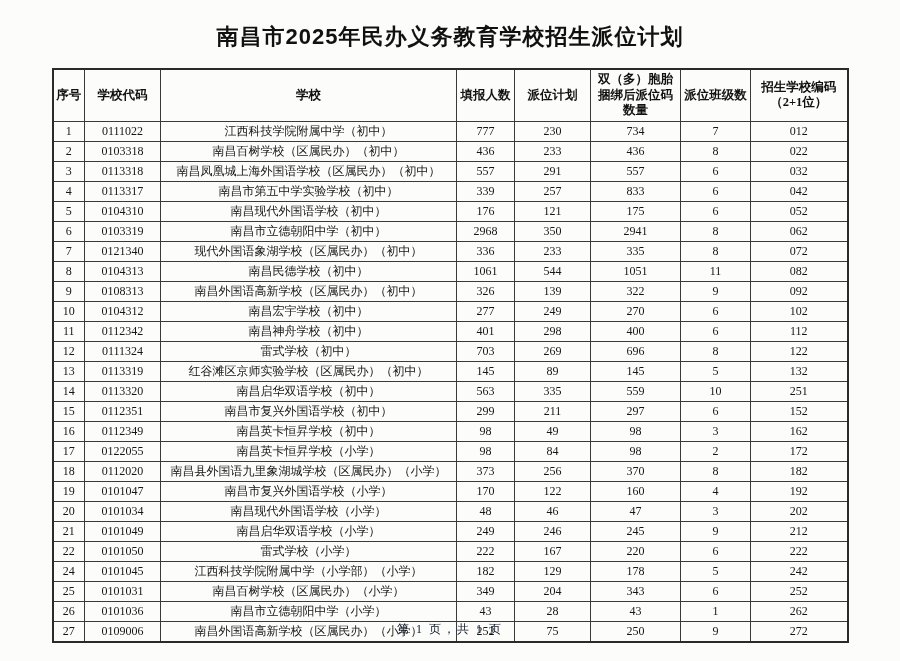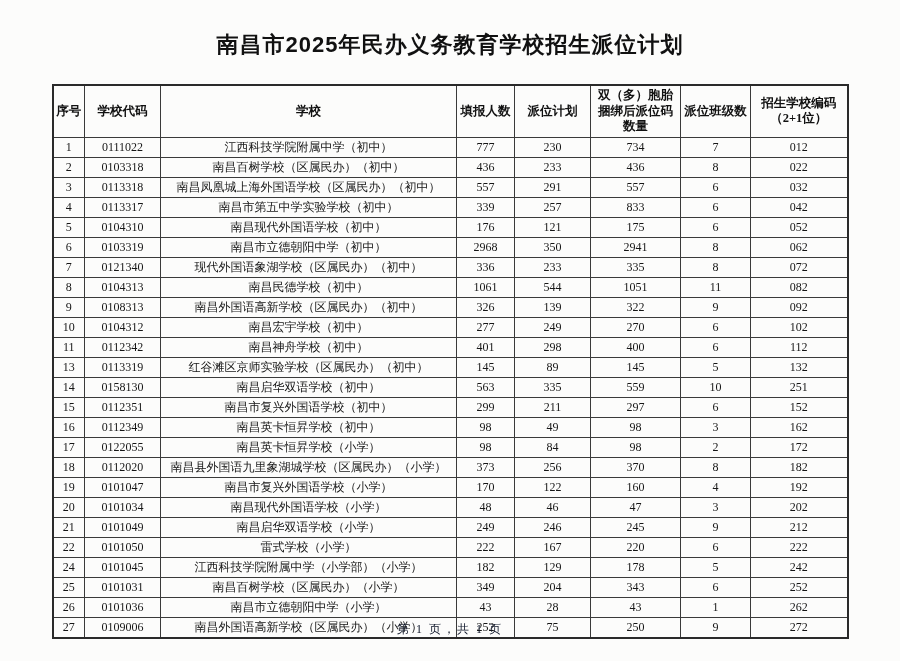--- a/index.html
+++ b/index.html
@@ -2,21 +2,21 @@
 <html><head>
 <meta charset="utf-8">
 <style>
   html,body{margin:0;padding:0;background:#e8e8e8;}
   .page{
     width:900px;height:661px;background:#fcfcfb;position:relative;
     font-family:"Liberation Serif", serif;color:#1a1a1a;overflow:hidden;
     box-sizing:border-box;
   }
   .title{
-    margin:16px;padding-top:14px;padding-bottom:8px;text-align:center;
+    margin:8px;padding-top:14px;padding-bottom:8px;text-align:center;
     font-family:"Liberation Sans", sans-serif;
     font-size:22px;font-weight:700;letter-spacing:1px;color:#111;
   }
   table.plan{
     border-collapse:collapse;margin:0 auto;width:795px;table-layout:fixed;
     font-size:12px;border:2px solid #2a2a2a;
   }
   table.plan th{
     border:1px solid #3a3a3a;font-weight:700;text-align:center;
     padding:2px 1px;line-height:1.25;font-size:12.5px;color:#111;
@@ -167,32 +167,42 @@
           <td>11</td>
           <td>0112342</td>
           <td class="col-school">南昌神舟学校（初中）</td>
           <td>401</td>
           <td>298</td>
           <td>400</td>
           <td>6</td>
           <td>112</td>
         </tr>
         <tr>
+          <td>12</td>
+          <td>0111324</td>
+          <td class="col-school">雷式学校（初中）</td>
+          <td>703</td>
+          <td>269</td>
+          <td>696</td>
+          <td>8</td>
+          <td>122</td>
+        </tr>
+        <tr>
           <td>13</td>
           <td>0113319</td>
           <td class="col-school">红谷滩区京师实验学校（区属民办）（初中）</td>
           <td>145</td>
           <td>89</td>
           <td>145</td>
           <td>5</td>
           <td>132</td>
         </tr>
         <tr>
           <td>14</td>
-          <td>0158130</td>
+          <td>0113320</td>
           <td class="col-school">南昌启华双语学校（初中）</td>
           <td>563</td>
           <td>335</td>
           <td>559</td>
           <td>10</td>
           <td>251</td>
         </tr>
         <tr>
           <td>15</td>
           <td>0112351</td>

